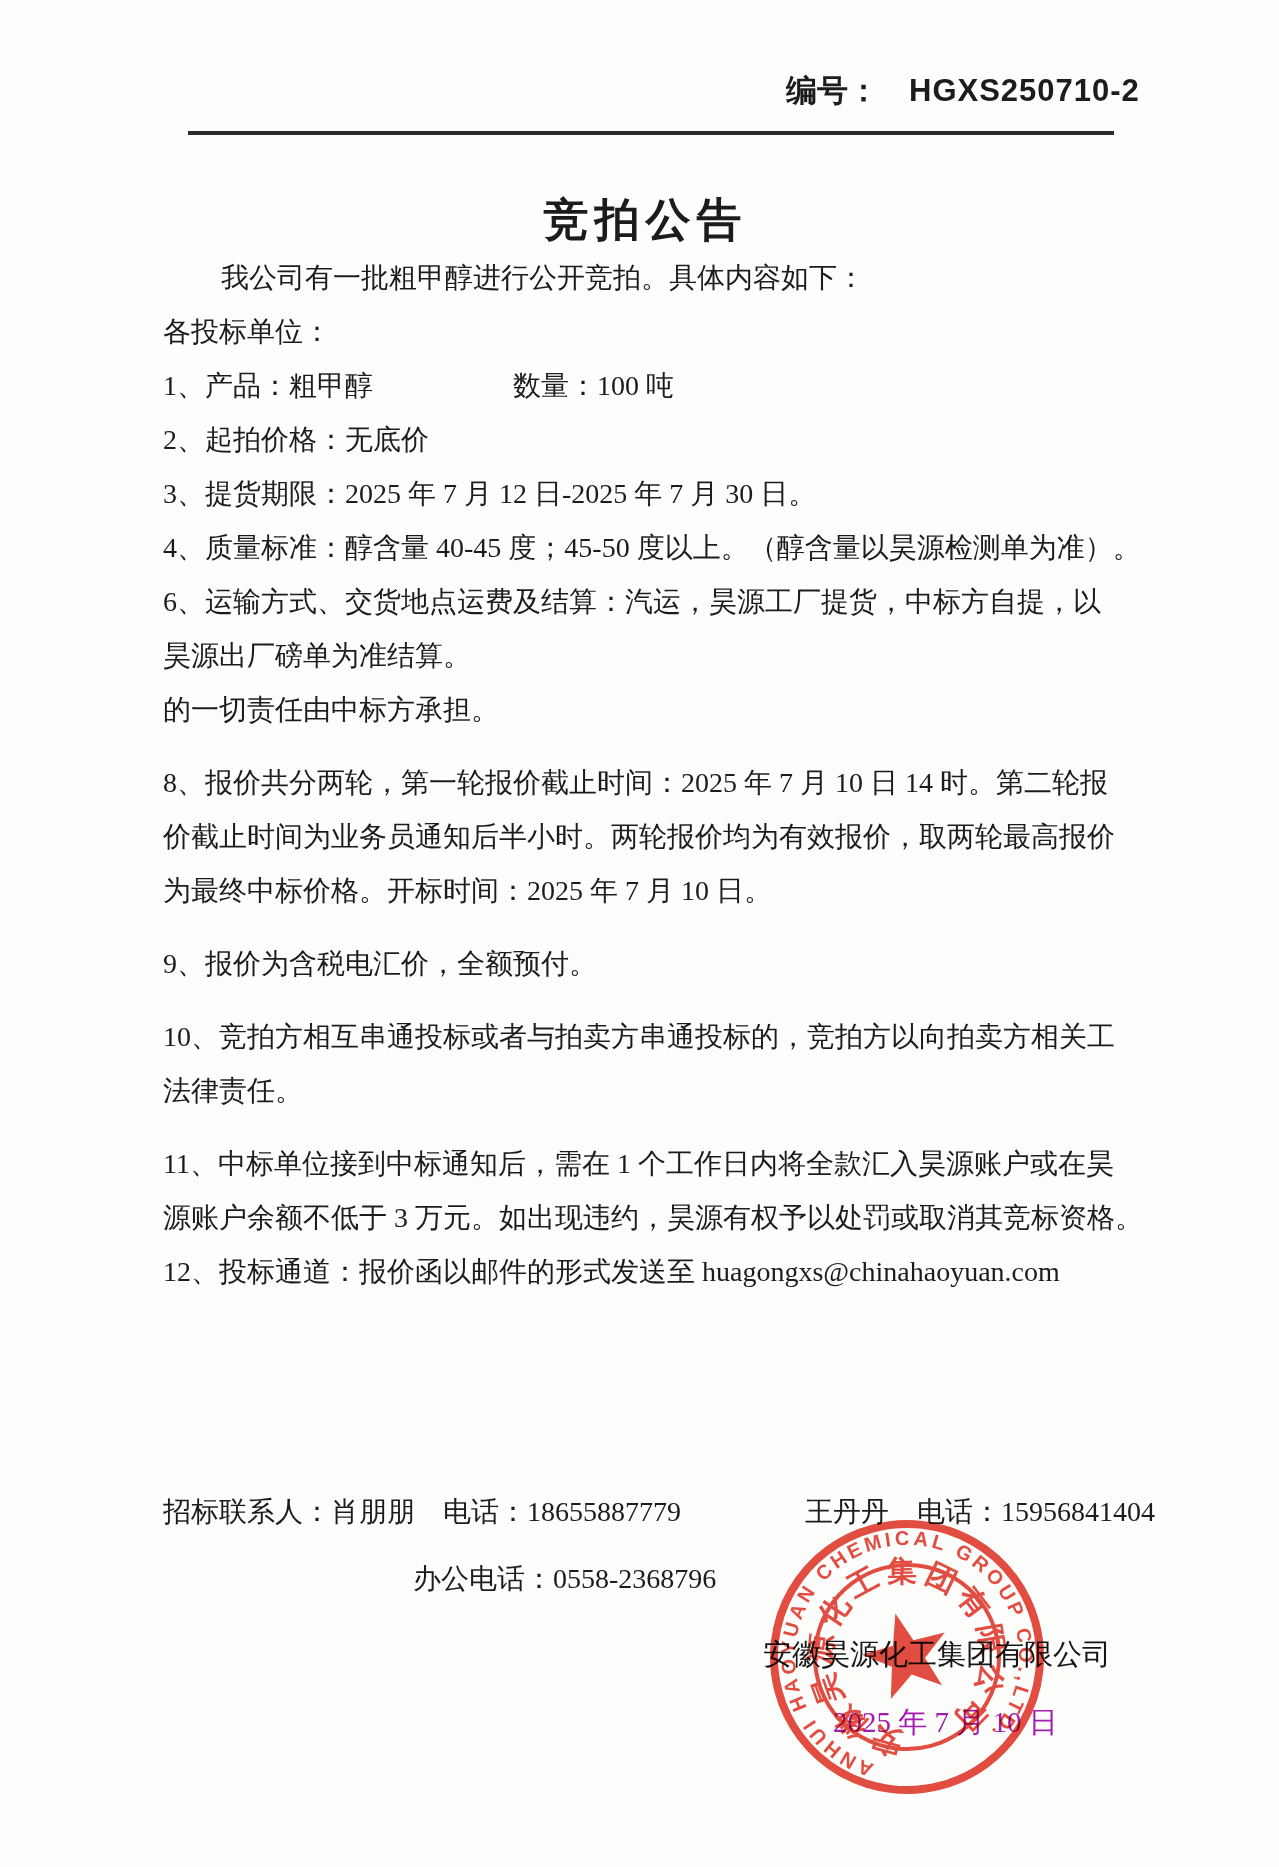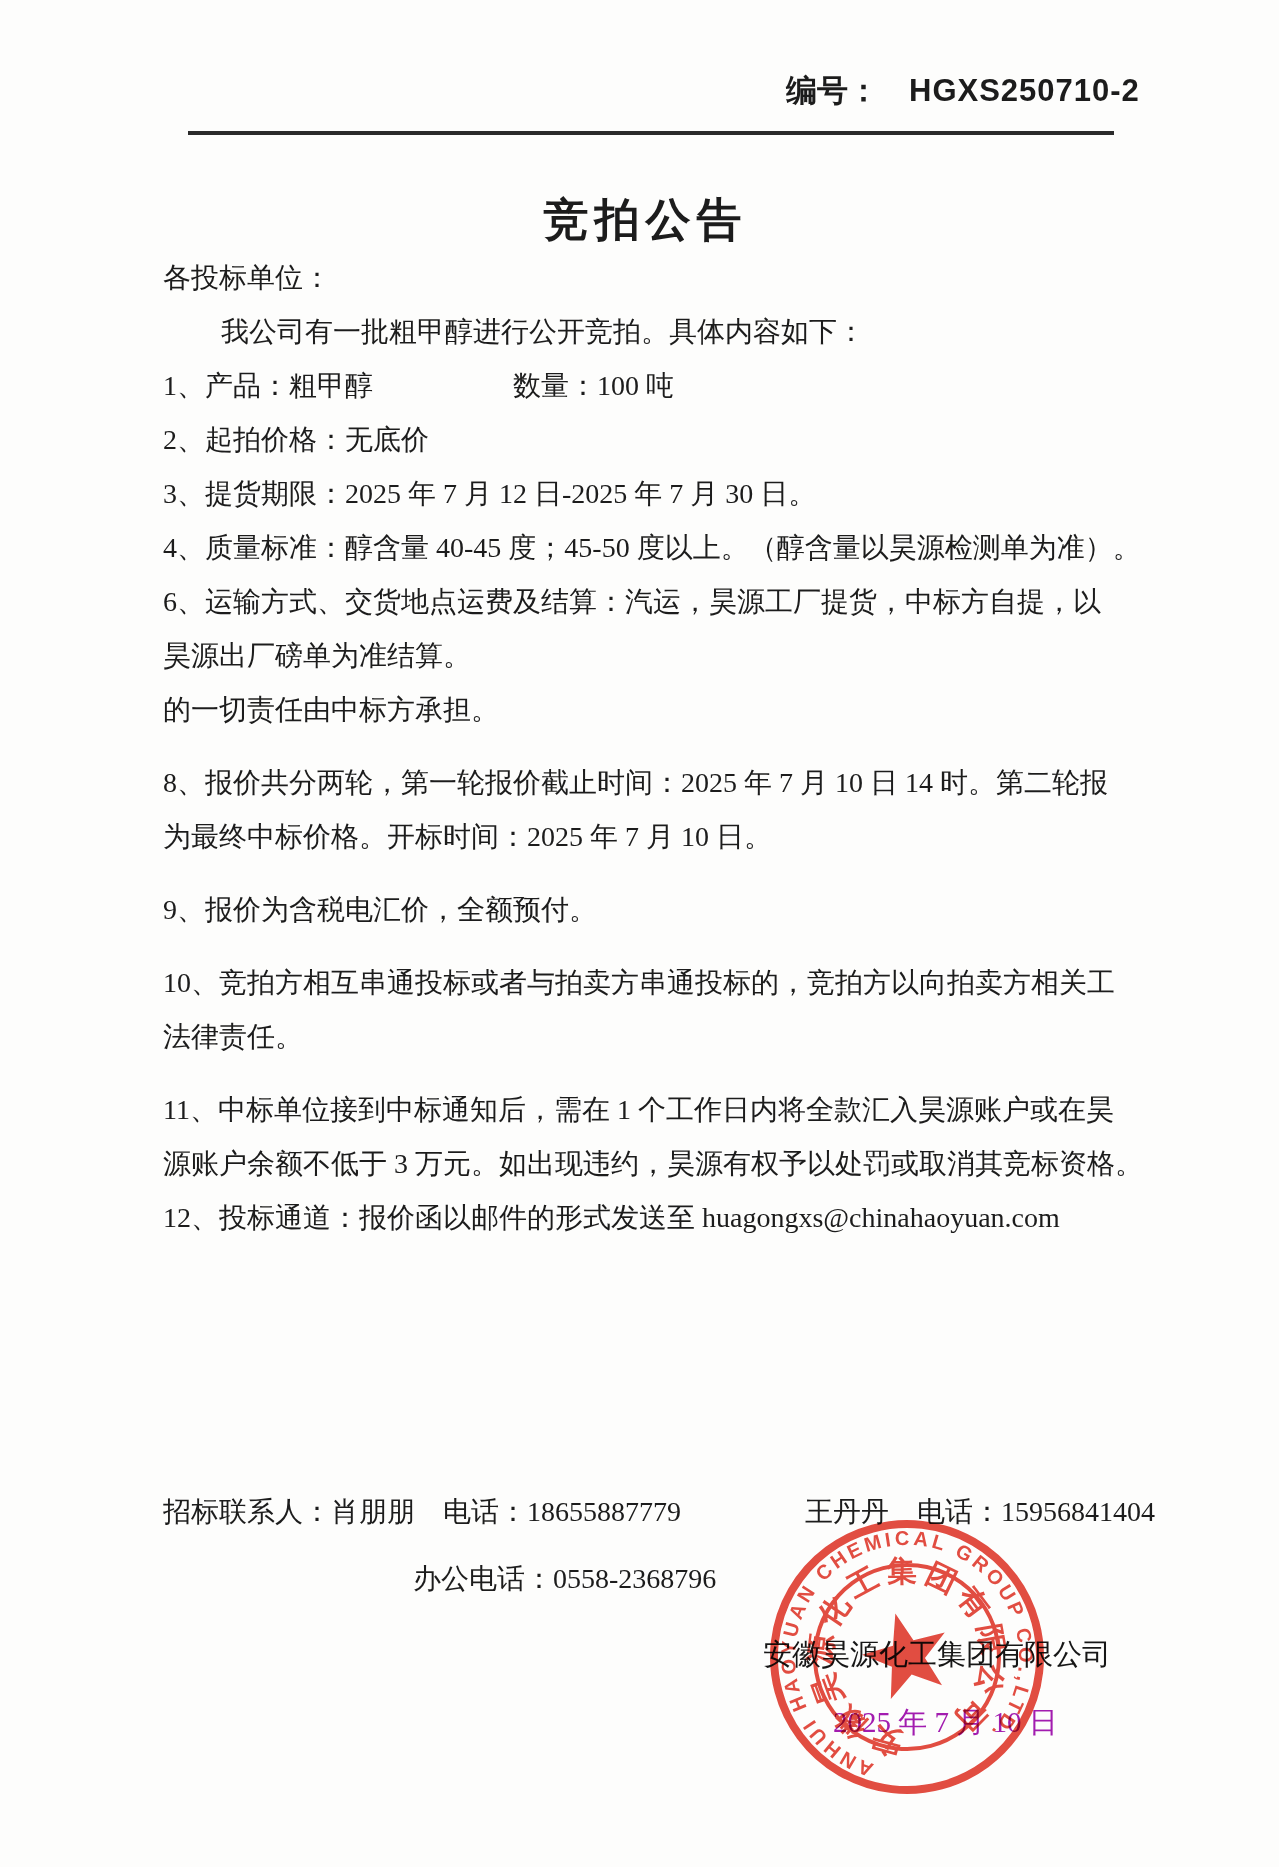--- a/index.html
+++ b/index.html
@@ -79,30 +79,31 @@
 
   <div class="doc-header">
     <span class="num-label">编号：</span><span class="num-value">HGXS250710-2</span>
   </div>
 
   <div class="rule"></div>
 
   <h1 class="title">竞拍公告</h1>
 
   <div class="content">
+    <div class="ln indent">我公司有一批粗甲醇进行公开竞拍。具体内容如下：</div>
     <div class="ln">各投标单位：</div>
-    <div class="ln indent">我公司有一批粗甲醇进行公开竞拍。具体内容如下：</div>
     <div class="ln">1、产品：粗甲醇　　　　　数量：100 吨</div>
     <div class="ln">2、起拍价格：无底价</div>
     <div class="ln">3、提货期限：2025 年 7 月 12 日-2025 年 7 月 30 日。</div>
     <div class="ln">4、质量标准：醇含量 40-45 度；45-50 度以上。（醇含量以昊源检测单为准）。</div>
     <div class="ln">6、运输方式、交货地点运费及结算：汽运，昊源工厂提货，中标方自提，以</div>
     <div class="ln">昊源出厂磅单为准结算。</div>
     <div class="ln">的一切责任由中标方承担。</div>
     <div class="ln gap">8、报价共分两轮，第一轮报价截止时间：2025 年 7 月 10 日 14 时。第二轮报</div>
+    <div class="ln">价截止时间为业务员通知后半小时。两轮报价均为有效报价，取两轮最高报价</div>
     <div class="ln">为最终中标价格。开标时间：2025 年 7 月 10 日。</div>
     <div class="ln gap">9、报价为含税电汇价，全额预付。</div>
     <div class="ln gap">10、竞拍方相互串通投标或者与拍卖方串通投标的，竞拍方以向拍卖方相关工</div>
     <div class="ln">法律责任。</div>
     <div class="ln gap">11、中标单位接到中标通知后，需在 1 个工作日内将全款汇入昊源账户或在昊</div>
     <div class="ln">源账户余额不低于 3 万元。如出现违约，昊源有权予以处罚或取消其竞标资格。</div>
     <div class="ln">12、投标通道：报价函以邮件的形式发送至 huagongxs@chinahaoyuan.com</div>
   </div>
 
   <div class="contact-row">

